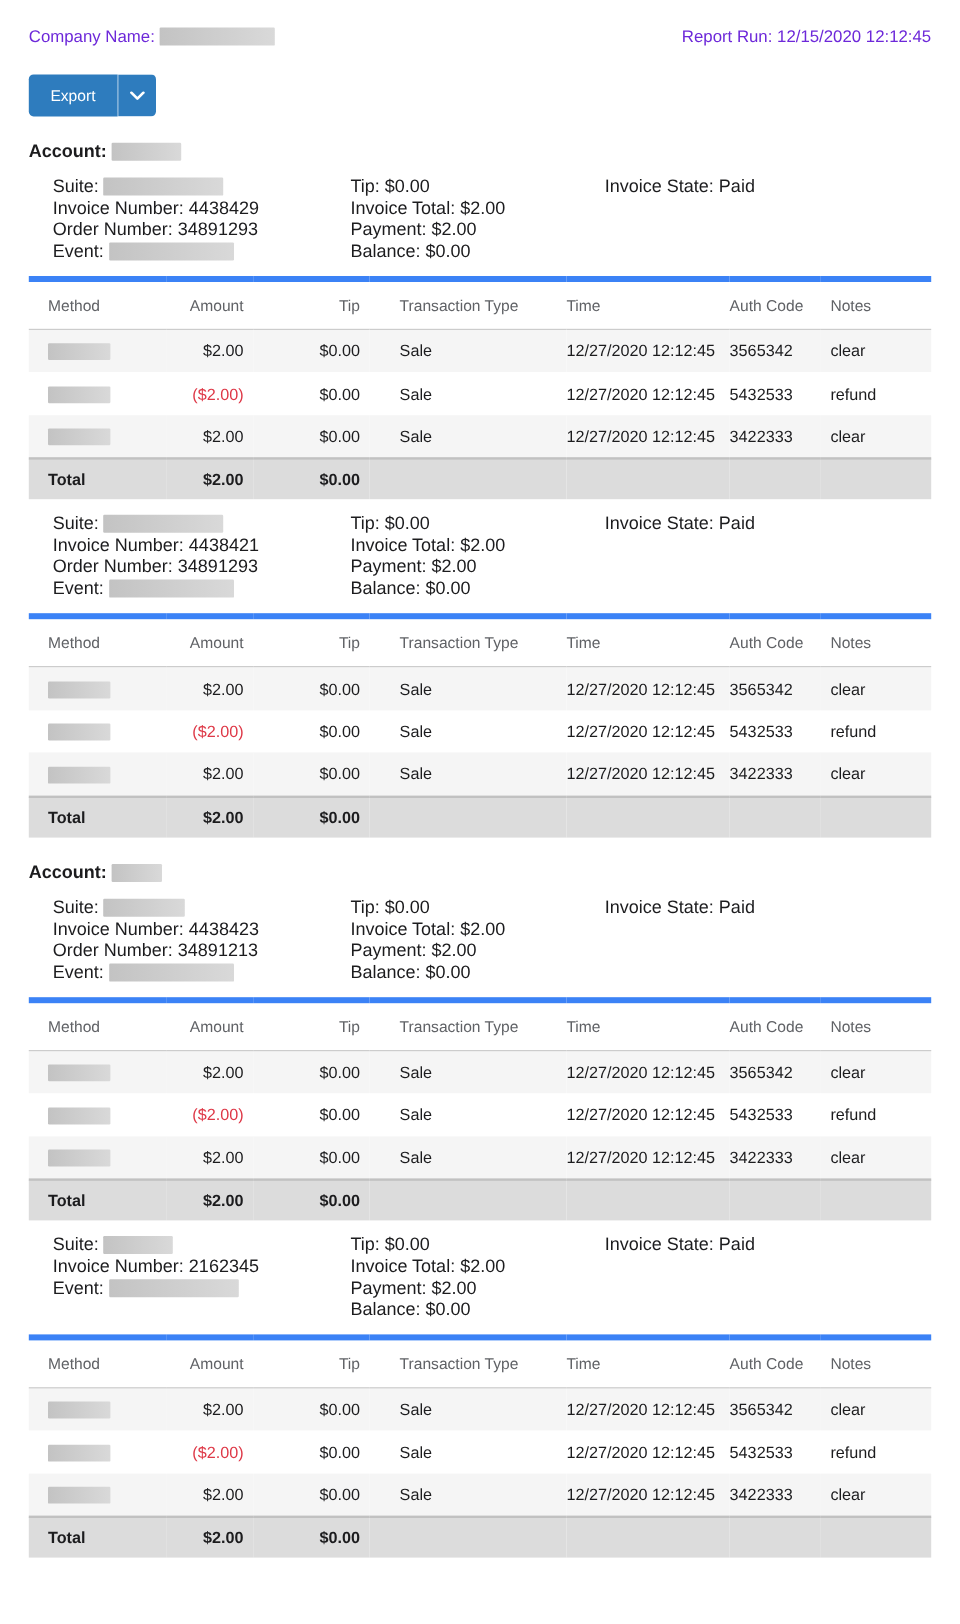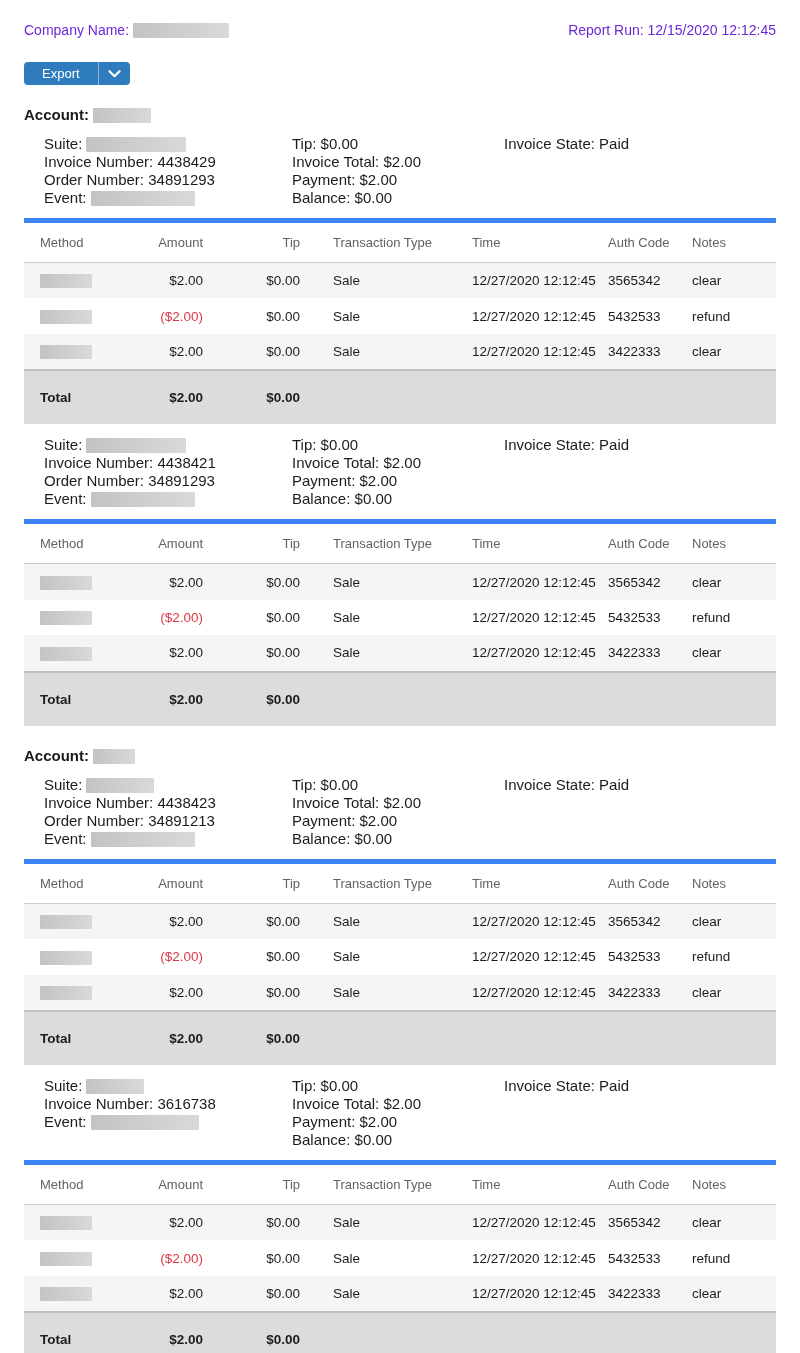--- a/index.html
+++ b/index.html
@@ -19,21 +19,21 @@
     margin-left:4px; vertical-align:-3px;
   }
   .redact.m { height:14px; margin-left:0; vertical-align:middle; }
 
   h1.title { font-size:22px; font-weight:400; margin:15px 0 0 0; color:#222; }
 
   
   .export-group { display:inline-flex; margin-top:24px; }
   .btn {
     background: var(--accent,#2e7cbe); color:#fff; border:none; cursor:pointer;
-    font-family: inherit; font-size:13px; height:23px;
+    font-family: inherit; font-size:13px; height:35px;
   }
   .btn-main { padding:0 18px; border-radius:4px 0 0 4px; }
   .btn-caret {
     width:32px; border-radius:0 4px 4px 0;
     border-left:1px solid rgba(255,255,255,.45);
     display:flex; align-items:center; justify-content:center;
   }
 
   
   .acct-head { margin-top:21px; font-size:15px; }
@@ -46,21 +46,21 @@
   
   table { border-collapse:collapse; table-layout:fixed; width:752px; margin-top:11px; font-size:13.5px; }
   thead th {
     font-weight:400; color:#606266; font-size:13px; text-align:left;
     padding:12px 0; border-top:5px solid #3b82f6; border-bottom:1px solid #ccc;
   }
   td { padding:10px 0; }
   tbody tr:nth-child(odd) td { background: var(--stripe,#f5f5f5); }
   tfoot td {
     background: var(--totalbg,#dcdcdc); border-top:2px solid #c1c1c1;
-    font-weight:700; padding:19px 0;
+    font-weight:700; padding:9px 0;
   }
   .c0 { padding-left:16px; }
   .c1, .c2 { text-align:right; padding-right:8px; }
   .c3 { padding-left:25px; }
   .c6 { padding-left:8px; }
   .neg { color: var(--neg,#de3847); }
 </style>
 </head>
 <body>
 
@@ -320,21 +320,21 @@
             <td></td>
             <td></td>
             <td></td>
             <td></td>
           </tr>
         </tfoot>
       </table>
       <div class="detail">
         <div>
           <div class="dline"><span>Suite:</span><span class="redact" style="width: 58px;"></span></div>
-          <div class="dline">Invoice Number: 3616738</div>
+          <div class="dline">Invoice Number: 2162345</div>
           <div class="dline"><span>Event:</span><span class="redact" style="width: 108px;"></span></div>
         </div>
         <div>
           <div class="dline">Tip: $0.00</div>
           <div class="dline">Invoice Total: $2.00</div>
           <div class="dline">Payment: $2.00</div>
           <div class="dline">Balance: $0.00</div>
         </div>
         <div>
           <div class="dline">Invoice State: Paid</div>

